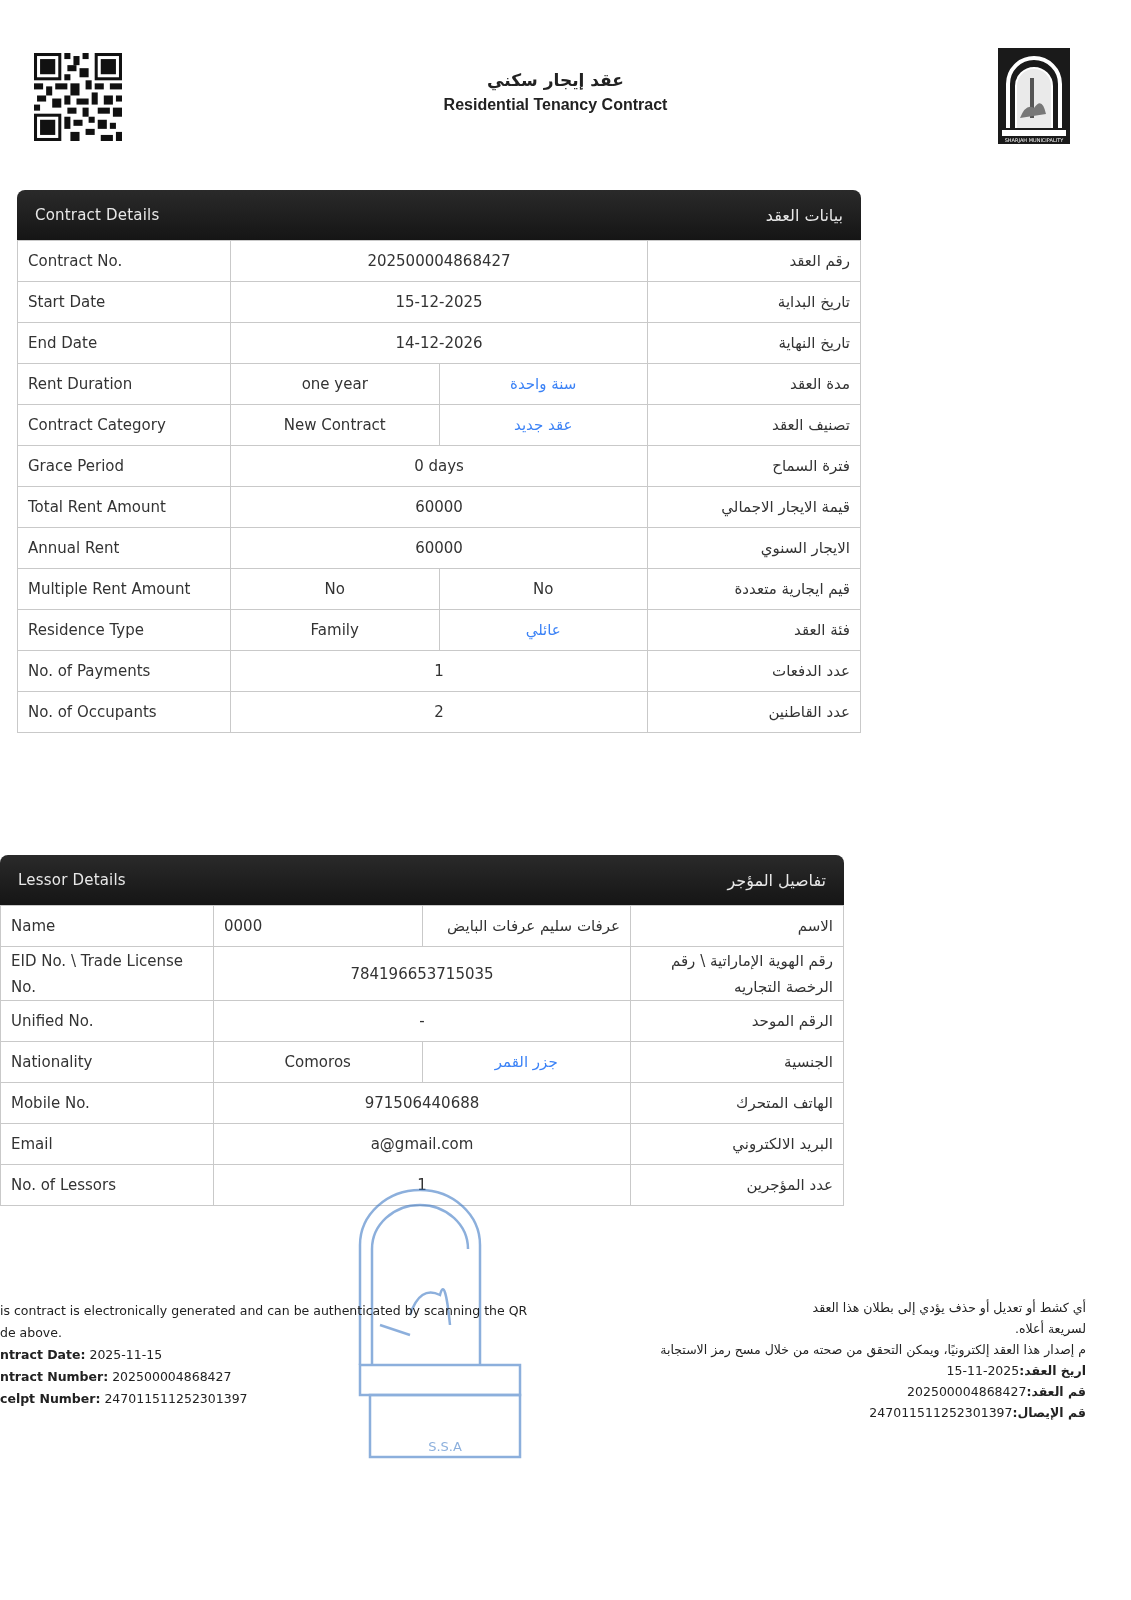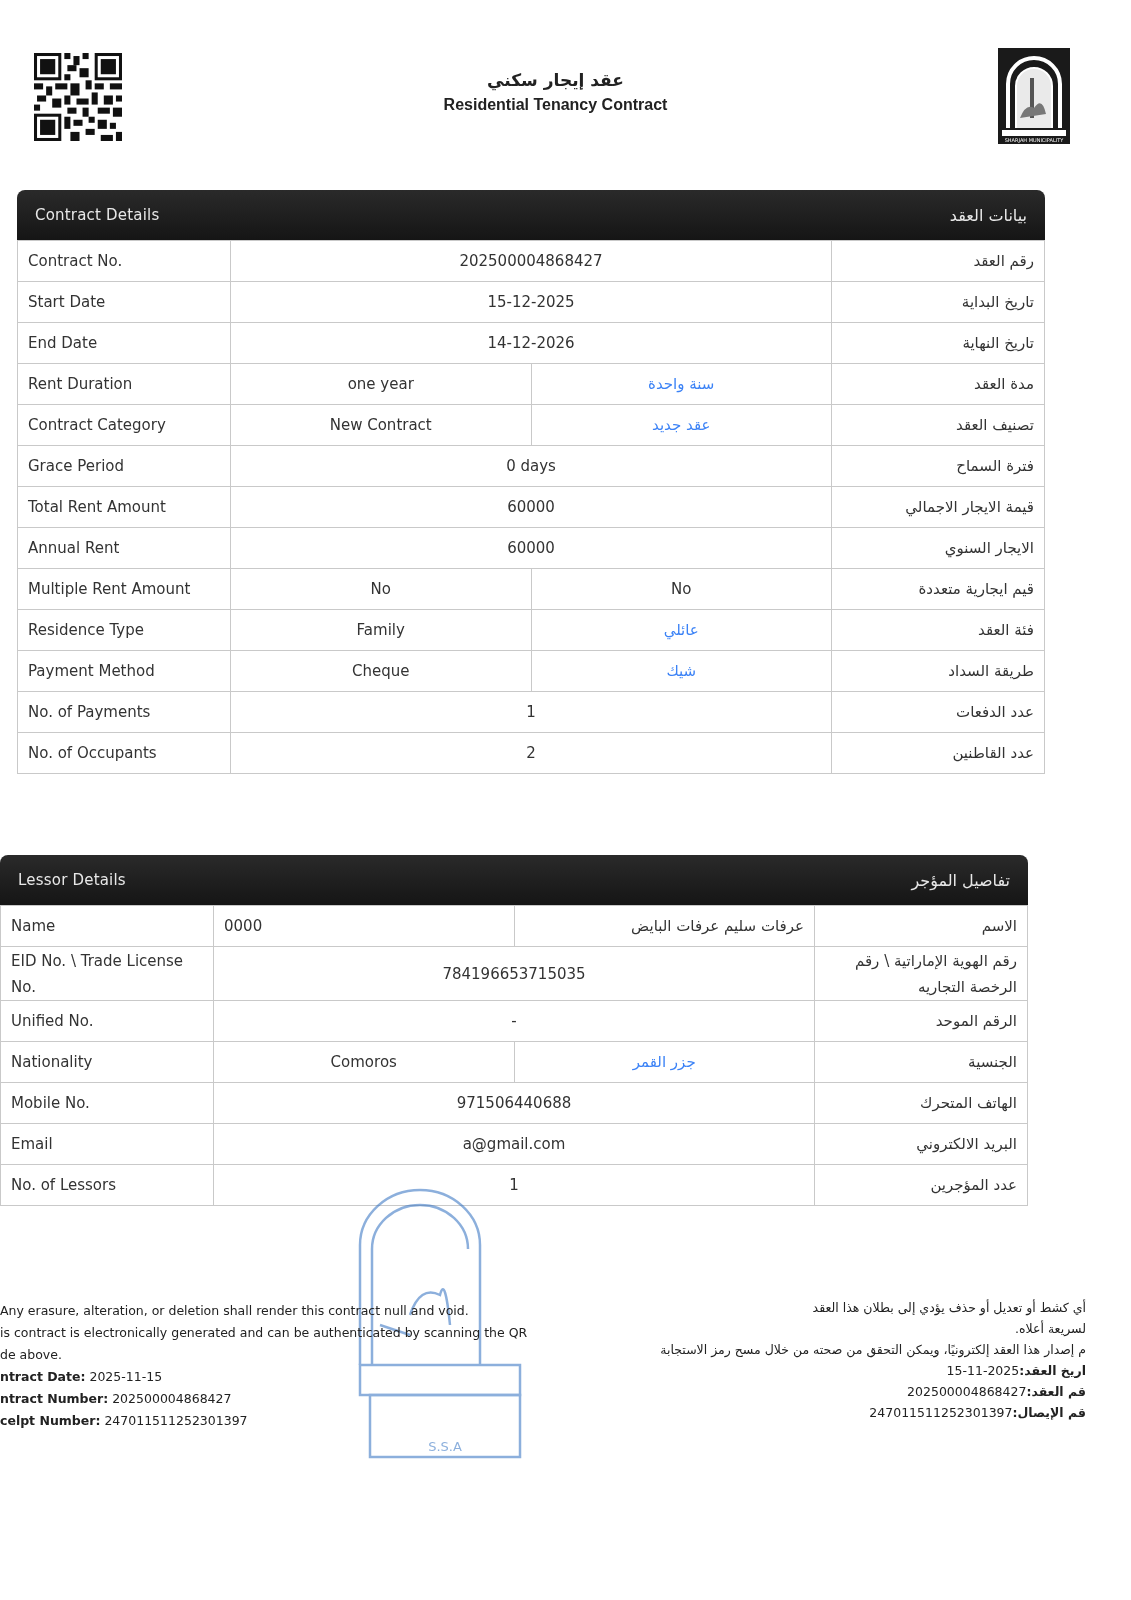--- a/index.html
+++ b/index.html
@@ -4,21 +4,21 @@
 <style>
   html, body { margin:0; padding:0; background:#ffffff; }
   body { width:1131px; height:1600px; position:relative; overflow:hidden;
          font-family:"DejaVu Sans", sans-serif; color:#2a2a2a; }
   .qr { position:absolute; left:34px; top:53px; width:88px; height:88px; }
   .logo { position:absolute; left:996px; top:48px; width:76px; height:96px; }
   .title-block { position:absolute; left:0; width:1131px; top:70px; text-align:center; }
   .title-ar { font-size:17px; font-weight:bold; color:#222; direction:rtl; margin-left:-20px; }
   .title-en { font-family:"Liberation Sans", sans-serif; font-size:16px; font-weight:bold; margin-top:6px; margin-left:-20px; color:#222; }
 
-  .section { position:absolute; left:17px; width:1028px; }
+  .section { position:absolute; left:17px; width:844px; }
   .sec-contract { top:190px; }
   .sec-lessor { top:855px; left:0; }
   .sec-head { height:50px; background:#1e1e1e; border-radius:8px 8px 0 0; color:#e8e8e8;
               display:flex; align-items:center; justify-content:space-between; padding:0 18px 0 18px; box-sizing:border-box;
               background-image:linear-gradient(180deg,#2a2a2a,#151515); }
   .sec-head .en { font-size:15px; letter-spacing:0.2px; }
   .sec-head .ar { font-size:16px; direction:rtl; }
   table { border-collapse:collapse; width:100%; table-layout:fixed; }
   td { border:1px solid #c9c9c9; height:41px; font-size:15px; padding:0 10px; box-sizing:border-box; }
   td.lbl { width:213px; color:#333; }
@@ -159,26 +159,20 @@
       <td class="val">No</td>
       <td class="arl">قيم ايجارية متعددة</td>
     </tr>
     <tr>
       <td class="lbl">Residence Type</td>
       <td class="val">Family</td>
       <td class="val-ar">عائلي</td>
       <td class="arl">فئة العقد</td>
     </tr>
     <tr>
-      <td class="lbl">Payment Method</td>
-      <td class="val">Cheque</td>
-      <td class="val-ar">شيك</td>
-      <td class="arl">طريقة السداد</td>
-    </tr>
-    <tr>
       <td class="lbl">No. of Payments</td>
       <td class="val" colspan="2">1</td>
       <td class="arl">عدد الدفعات</td>
     </tr>
     <tr>
       <td class="lbl">No. of Occupants</td>
       <td class="val" colspan="2">2</td>
       <td class="arl">عدد القاطنين</td>
     </tr>
   </tbody>
@@ -239,21 +233,20 @@
     <path d="M22 180 V64 A48 44 0 0 1 118 64"></path>
     <rect x="10" y="180" width="160" height="30"></rect>
     <rect x="20" y="210" width="150" height="62"></rect>
     <path d="M60 130 Q70 100 90 110 Q95 90 100 140"></path>
     <path d="M30 140 L60 150"></path>
   </g>
   <text x="95" y="266" font-size="13" fill="#2f6fc0" text-anchor="middle" font-family="DejaVu Sans, sans-serif">S.S.A</text>
 </svg>
 
 <div class="footer-en">
-  <div class="line">Any erasure, alteration, or deletion shall render this contract null and void.</div>
   <div class="line">is contract is electronically generated and can be authenticated by scanning the QR</div>
   <div class="line">de above.</div>
   <div class="line"><b>ntract Date:</b> <span>2025-11-15</span></div>
   <div class="line"><b>ntract Number:</b> <span>202500004868427</span></div>
   <div class="line"><b>celpt Number:</b> <span>247011511252301397</span></div>
 </div>
 
 <div class="footer-ar">
   <div class="line">أي كشط أو تعديل أو حذف يؤدي إلى بطلان هذا العقد</div>
   <div class="line">لسريعة أعلاه.</div>

